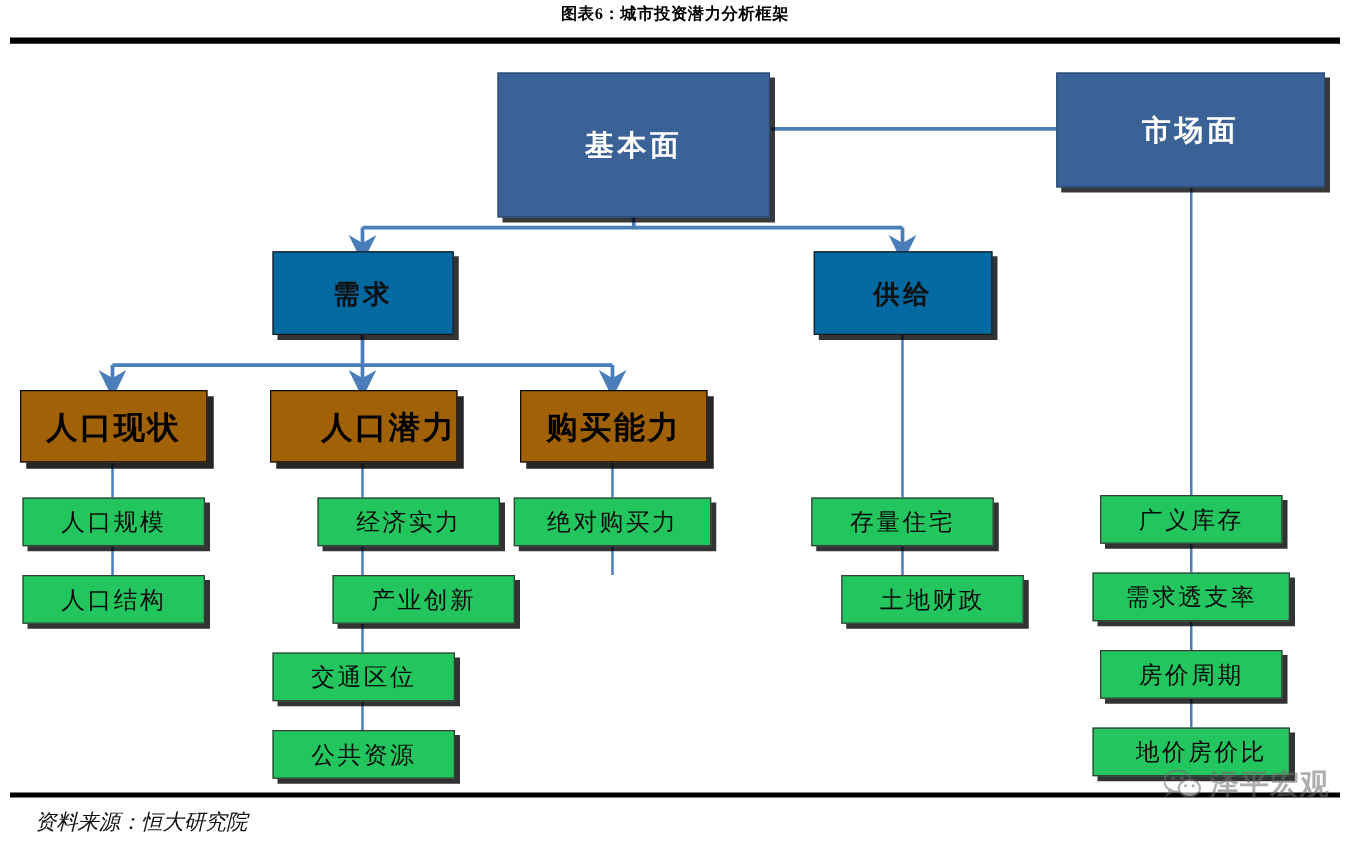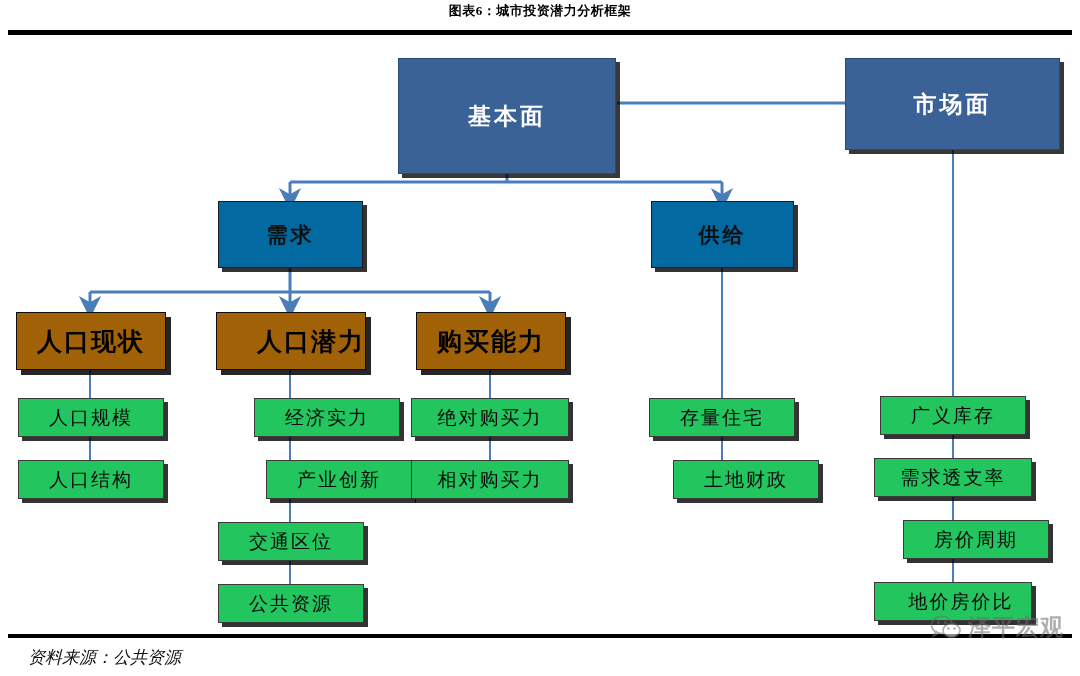--- a/index.html
+++ b/index.html
@@ -228,53 +228,50 @@
   <div class="node leaf" style="left:218px; top:522px; width:146px; height:39px;">
     <span>交通区位</span>
   </div>
   <div class="node leaf" style="left:218px; top:584px; width:146px; height:39px;">
     <span>公共资源</span>
   </div>
 
   <div class="node leaf" style="left:411px; top:398px; width:158px; height:39px;">
     <span>绝对购买力</span>
   </div>
-  <div class="node leaf" style="left:411px; top:460px; width:158px; height:39px;">
-    <span>相对购买力</span>
-  </div>
 
   <div class="node leaf" style="left:649px; top:398px; width:146px; height:39px;">
     <span>存量住宅</span>
   </div>
   <div class="node leaf" style="left:673px; top:460px; width:146px; height:39px;">
     <span>土地财政</span>
   </div>
 
   <div class="node leaf" style="left:880px; top:396px; width:146px; height:39px;">
     <span>广义库存</span>
   </div>
   <div class="node leaf" style="left:874px; top:458px; width:158px; height:39px;text-align:right;">
     <span>需求透支率</span>
   </div>
-  <div class="node leaf" style="left:903px; top:520px; width:146px; height:39px;">
+  <div class="node leaf" style="left:880px; top:520px; width:146px; height:39px;">
     <span>房价周期</span>
   </div>
   <div class="node leaf" style="left:874px; top:582px; width:158px; height:39px;padding-left:16px;">
     <span>地价房价比</span>
   </div>
 
   <div class="watermark">
     <svg width="30" height="26" viewBox="0 0 30 26">
       <ellipse cx="11" cy="10" rx="10.5" ry="8.6" fill="none" stroke="#6d6d6d" stroke-width="1.6"></ellipse>
       <path d="M5,16.5 L2.5,21 L7.5,18.2 Z" fill="none" stroke="#6d6d6d" stroke-width="1.6"></path>
       <circle cx="7.5" cy="7.5" r="1.5" fill="#6d6d6d"></circle>
       <circle cx="14.5" cy="7.5" r="1.5" fill="#6d6d6d"></circle>
       <ellipse cx="20.5" cy="15.5" rx="8.5" ry="7" fill="#ffffff" stroke="#6d6d6d" stroke-width="1.6"></ellipse>
       <circle cx="17.5" cy="13.5" r="1.2" fill="#6d6d6d"></circle>
       <circle cx="23.5" cy="13.5" r="1.2" fill="#6d6d6d"></circle>
     </svg>
     <span class="wm-text">泽平宏观</span>
   </div>
 
   <div class="rule-bottom"></div>
-  <div class="source">资料来源：公共资源</div>
+  <div class="source">资料来源：恒大研究院</div>
 
 </div>
 
 </body></html>

